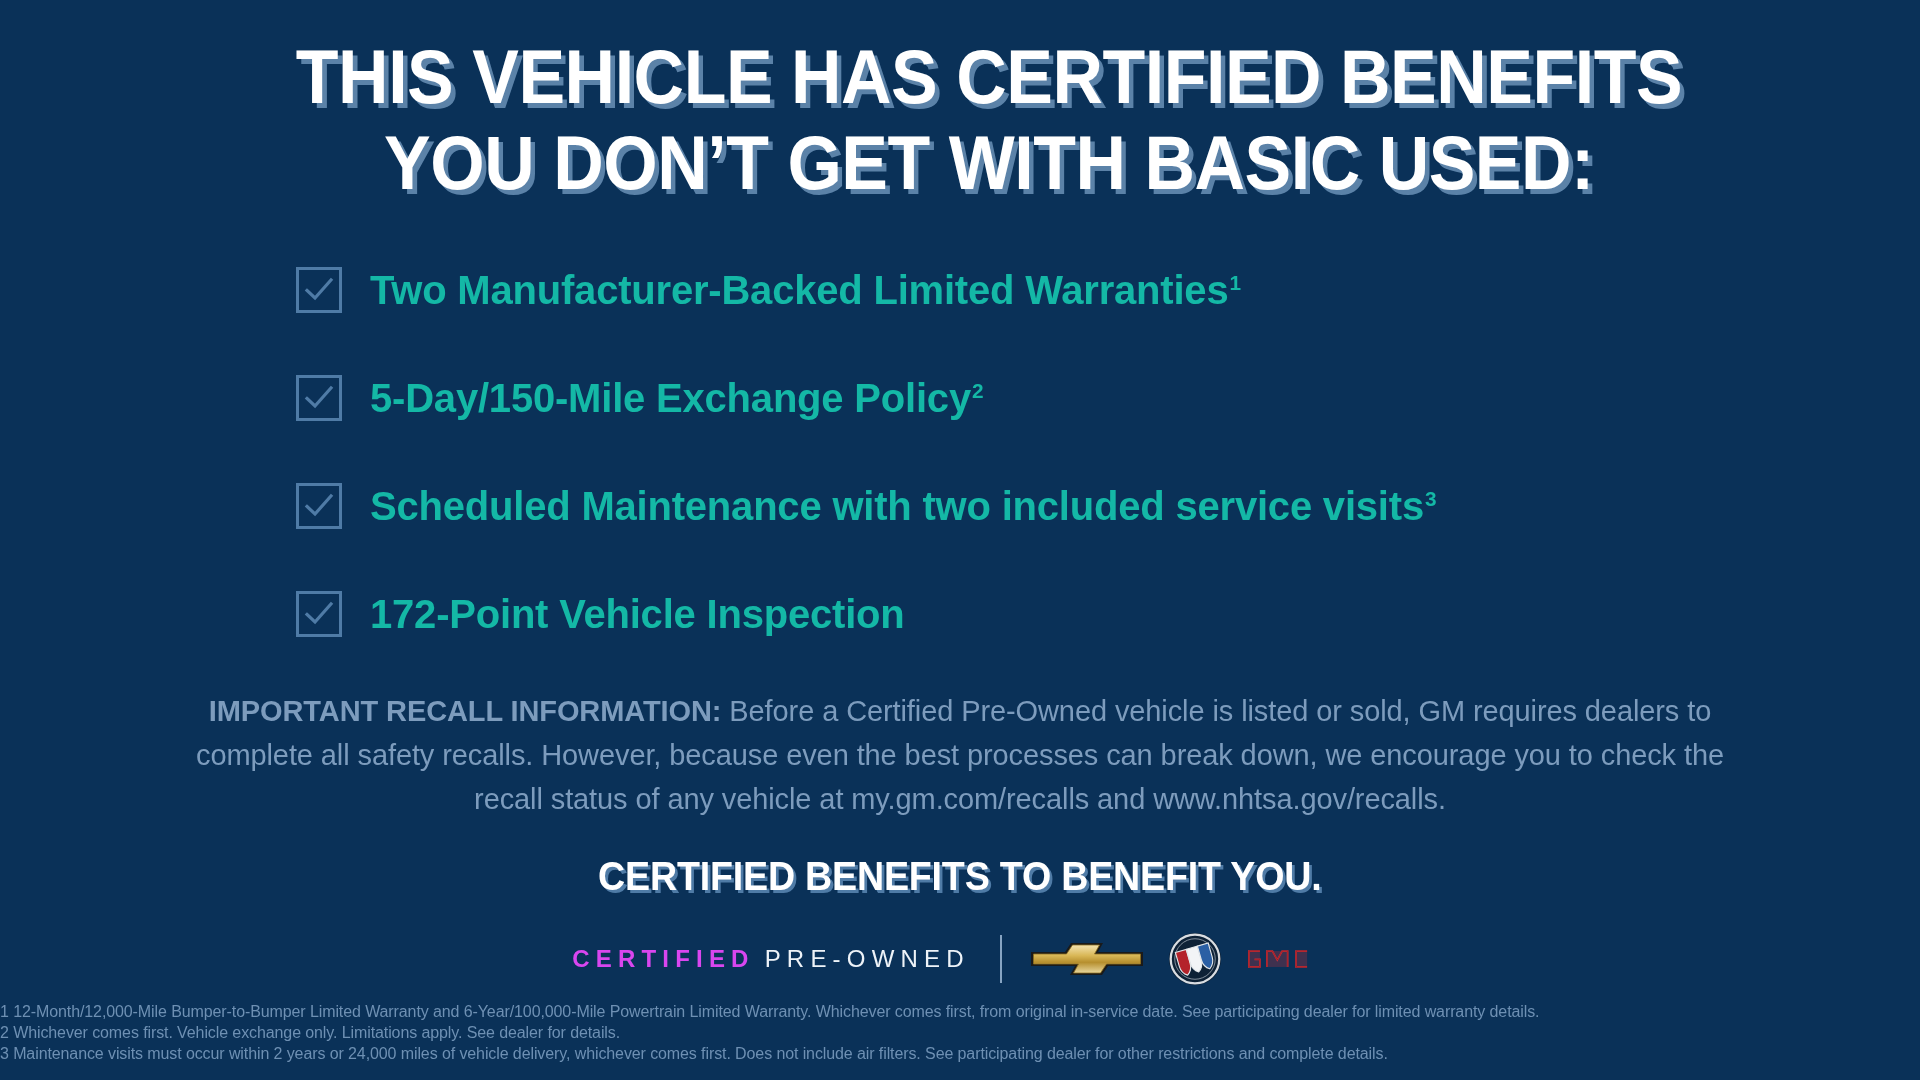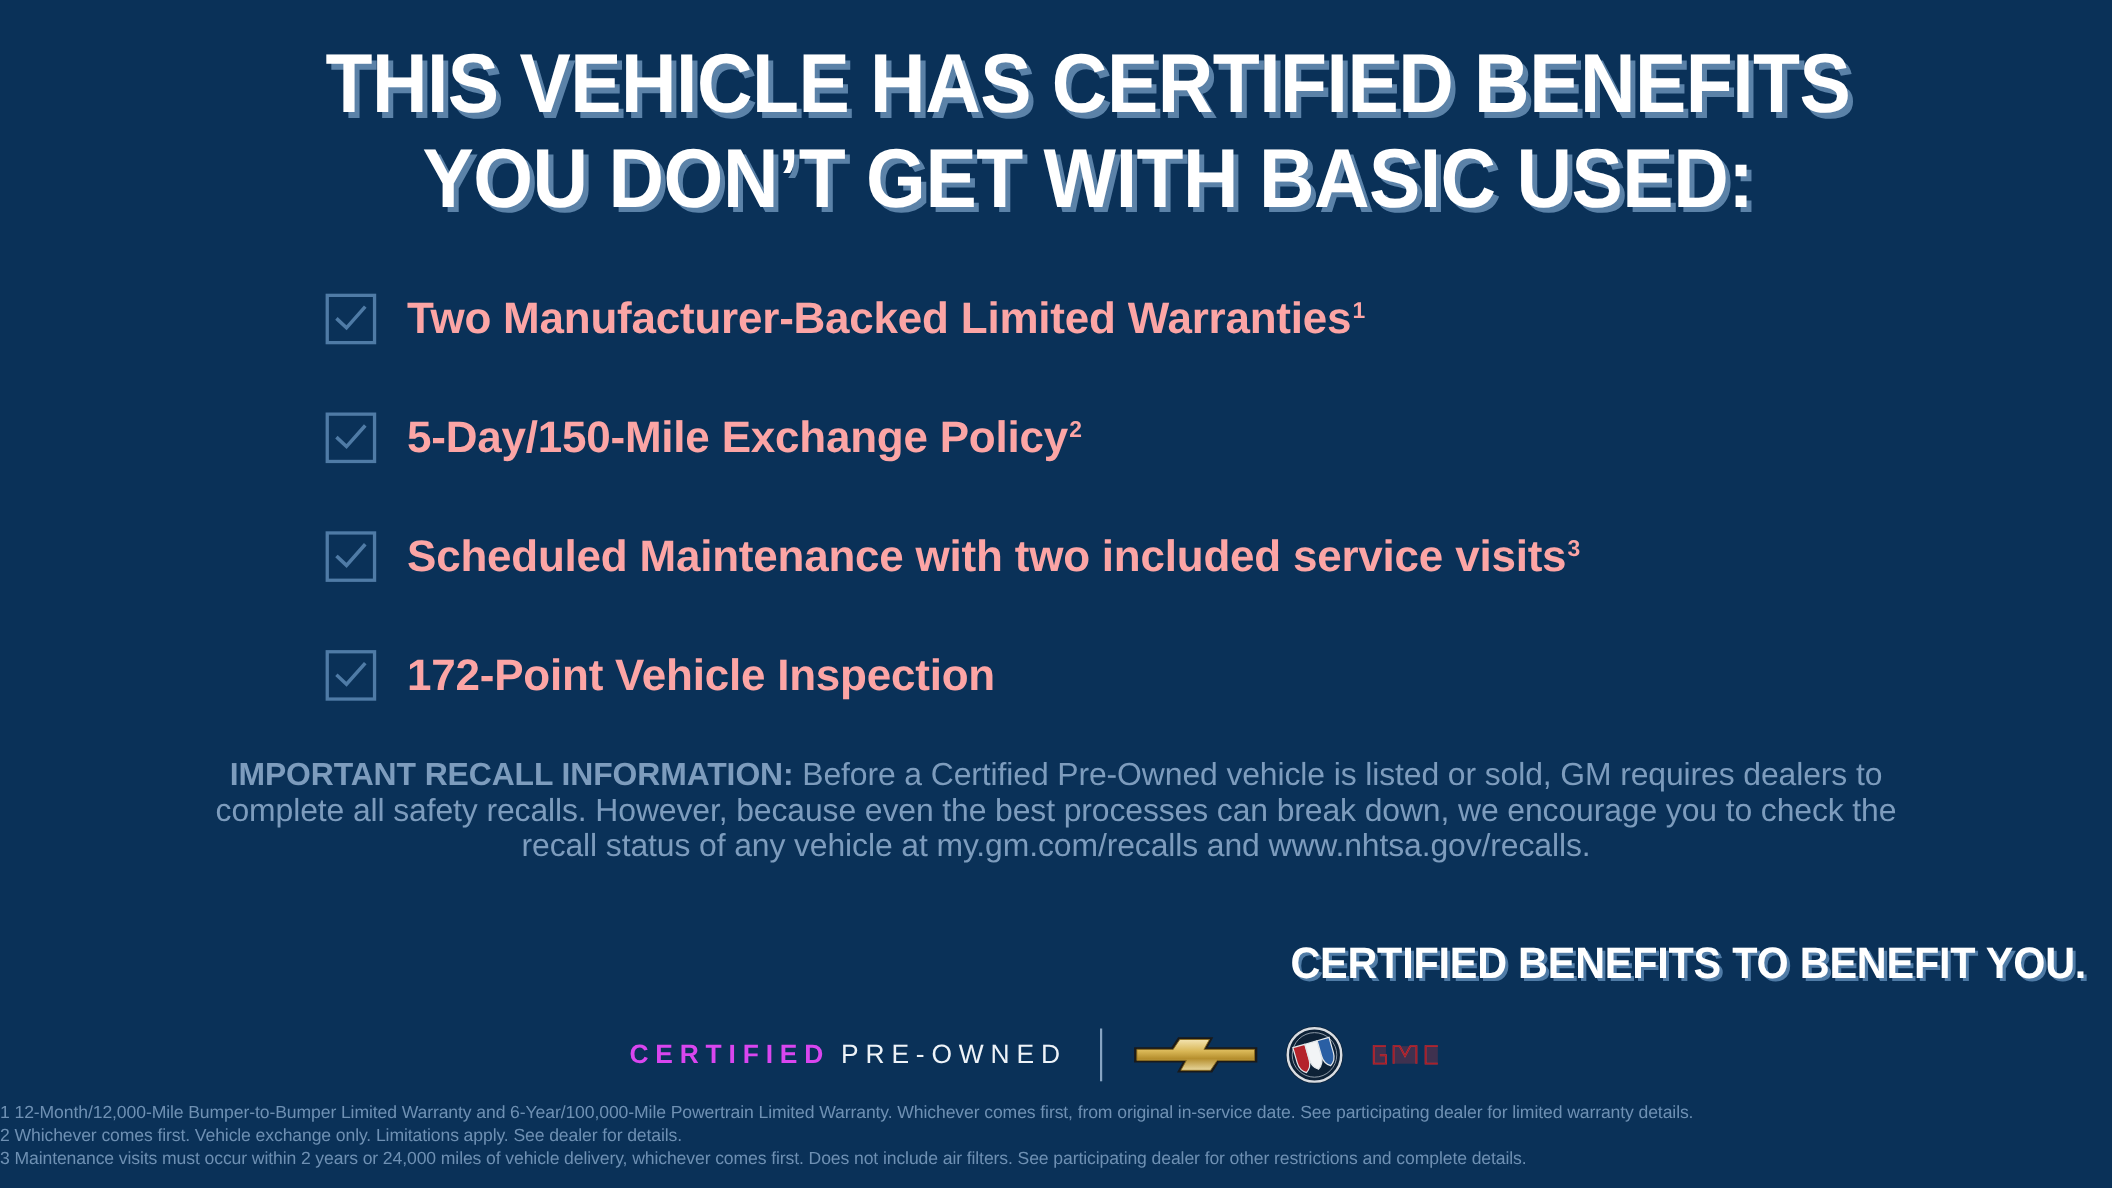--- a/index.html
+++ b/index.html
@@ -77,57 +77,57 @@
     transform: translate(-50%, -50%);
     width: 36px;
     height: 36px;
     display: block;
   }
   .benefit-label {
     font-family: "Liberation Sans", sans-serif;
     font-weight: 700;
     font-size: 40px;
     line-height: 46px;
-    color: #fca5a5;
+    color: #14b8a6;
     letter-spacing: -0.2px;
     white-space: nowrap;
   }
   .benefit-label sup {
     font-size: 0.52em;
     vertical-align: super;
     line-height: 0;
     margin-left: 1px;
   }
 
   
   .recall {
     position: absolute;
     top: 660px;
     left: 50%;
     transform: translateX(-50%);
     width: 1600px;
     text-align: center;
     font-family: "Liberation Sans", sans-serif;
     font-size: 29px;
-    line-height: 32px;
+    line-height: 44px;
     color: #7d9cbd;
     letter-spacing: -0.1px;
   }
   .recall-head {
     font-weight: 700;
     color: #7d9cbd;
   }
 
   
   .tagline {
     position: absolute;
     top: 852px;
     left: 0;
     width: 1920px;
-    text-align: right;
+    text-align: center;
   }
   .tagline-text {
     display: inline-block;
     font-family: "Liberation Sans Narrow", "Liberation Sans", sans-serif;
     font-weight: 700;
     font-size: 40px;
     line-height: 48px;
     letter-spacing: -0.2px;
     color: #ffffff;
     text-shadow: 3px 3px 0 #4f7ba6;

